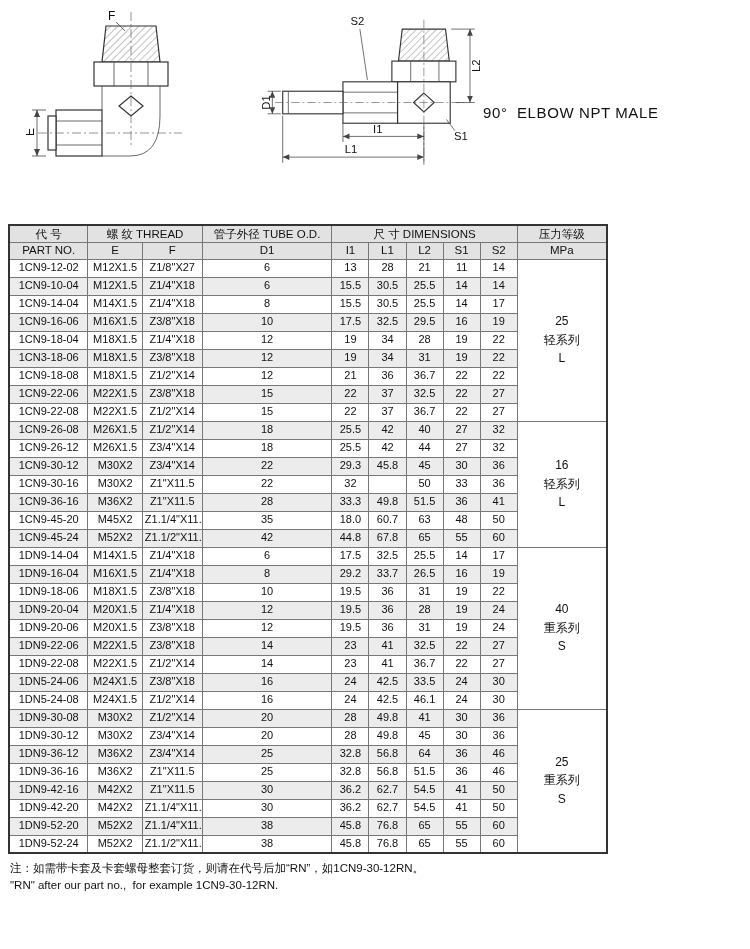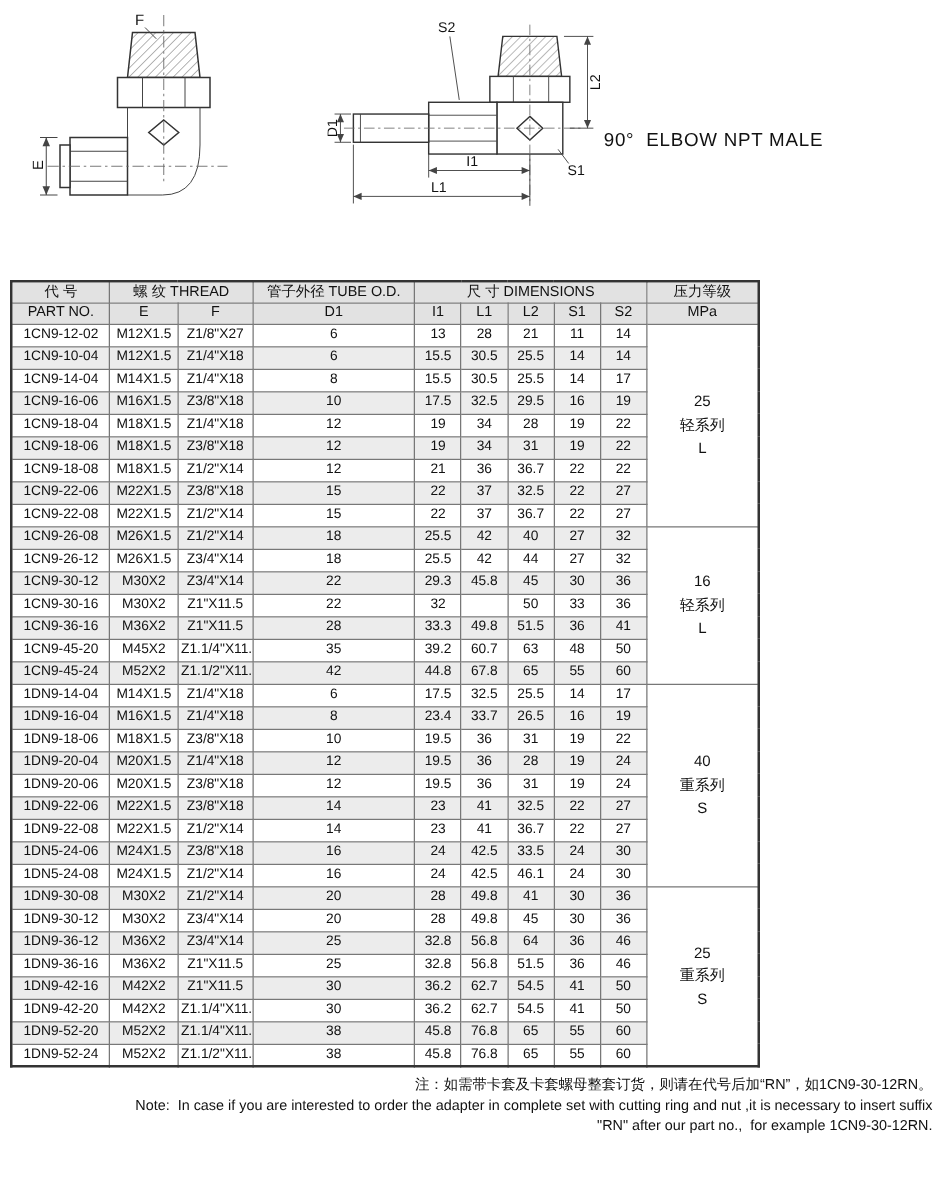--- a/index.html
+++ b/index.html
@@ -38,21 +38,21 @@
     border:1px solid #777; text-align:center; vertical-align:middle;
     height:18px; padding:0 2px; line-height:1.25; white-space:nowrap; overflow:hidden;
     font-weight:normal; color:#111; background:#fff;
   }
   thead th { background:#e2e2e2; height:17px; font-size:11.5px; }
   tbody tr.even td { background:#ececec; }
   tbody tr.group-start td { border-top:1.5px solid #444; }
   td.pressure-cell { background:#fff !important; font-size:12px; line-height:1.55; }
 
   
-  .notes { padding:6px 4px 0 10px; font-size:11.5px; line-height:1.45;text-align:right; }
+  .notes { padding:6px 25px 0 10px; font-size:11.5px; line-height:1.45; }
   .notes .line { white-space:pre-wrap; }
 </style>
 </head>
 <body>
 
 <div class="page">
 
   <div class="drawings">
 
     <svg class="drawing-svg left" viewBox="0 0 198 214">
@@ -248,21 +248,21 @@
             <td>M18X1.5</td>
             <td>Z1/4"X18</td>
             <td>12</td>
             <td>19</td>
             <td>34</td>
             <td>28</td>
             <td>19</td>
             <td>22</td>
           </tr>
           <tr class="even">
-            <td>1CN9-18-06</td>
+            <td>1CN3-18-06</td>
             <td>M18X1.5</td>
             <td>Z3/8"X18</td>
             <td>12</td>
             <td>19</td>
             <td>34</td>
             <td>31</td>
             <td>19</td>
             <td>22</td>
           </tr>
           <tr class="odd">
@@ -356,21 +356,21 @@
             <td>49.8</td>
             <td>51.5</td>
             <td>36</td>
             <td>41</td>
           </tr>
           <tr class="odd">
             <td>1CN9-45-20</td>
             <td>M45X2</td>
             <td>Z1.1/4"X11.5</td>
             <td>35</td>
-            <td>39.2</td>
+            <td>18.0</td>
             <td>60.7</td>
             <td>63</td>
             <td>48</td>
             <td>50</td>
           </tr>
           <tr class="even">
             <td>1CN9-45-24</td>
             <td>M52X2</td>
             <td>Z1.1/2"X11.5</td>
             <td>42</td>
@@ -394,21 +394,21 @@
               <div>40</div>
               <div>重系列</div>
               <div>S</div>
             </td>
           </tr>
           <tr class="even">
             <td>1DN9-16-04</td>
             <td>M16X1.5</td>
             <td>Z1/4"X18</td>
             <td>8</td>
-            <td>23.4</td>
+            <td>29.2</td>
             <td>33.7</td>
             <td>26.5</td>
             <td>16</td>
             <td>19</td>
           </tr>
           <tr class="odd">
             <td>1DN9-18-06</td>
             <td>M18X1.5</td>
             <td>Z3/8"X18</td>
             <td>10</td>
@@ -576,17 +576,16 @@
             <td>65</td>
             <td>55</td>
             <td>60</td>
           </tr>
         </tbody>
     </table>
   </div>
 
   <div class="notes">
     <div class="line">注：如需带卡套及卡套螺母整套订货，则请在代号后加“RN”，如1CN9-30-12RN。</div>
-    <div class="line">Note:  In case if you are interested to order the adapter in complete set with cutting ring and nut ,it is necessary to insert suffix</div>
     <div class="line">"RN" after our part no.,  for example 1CN9-30-12RN.</div>
   </div>
 
 </div>
 
 </body></html>

